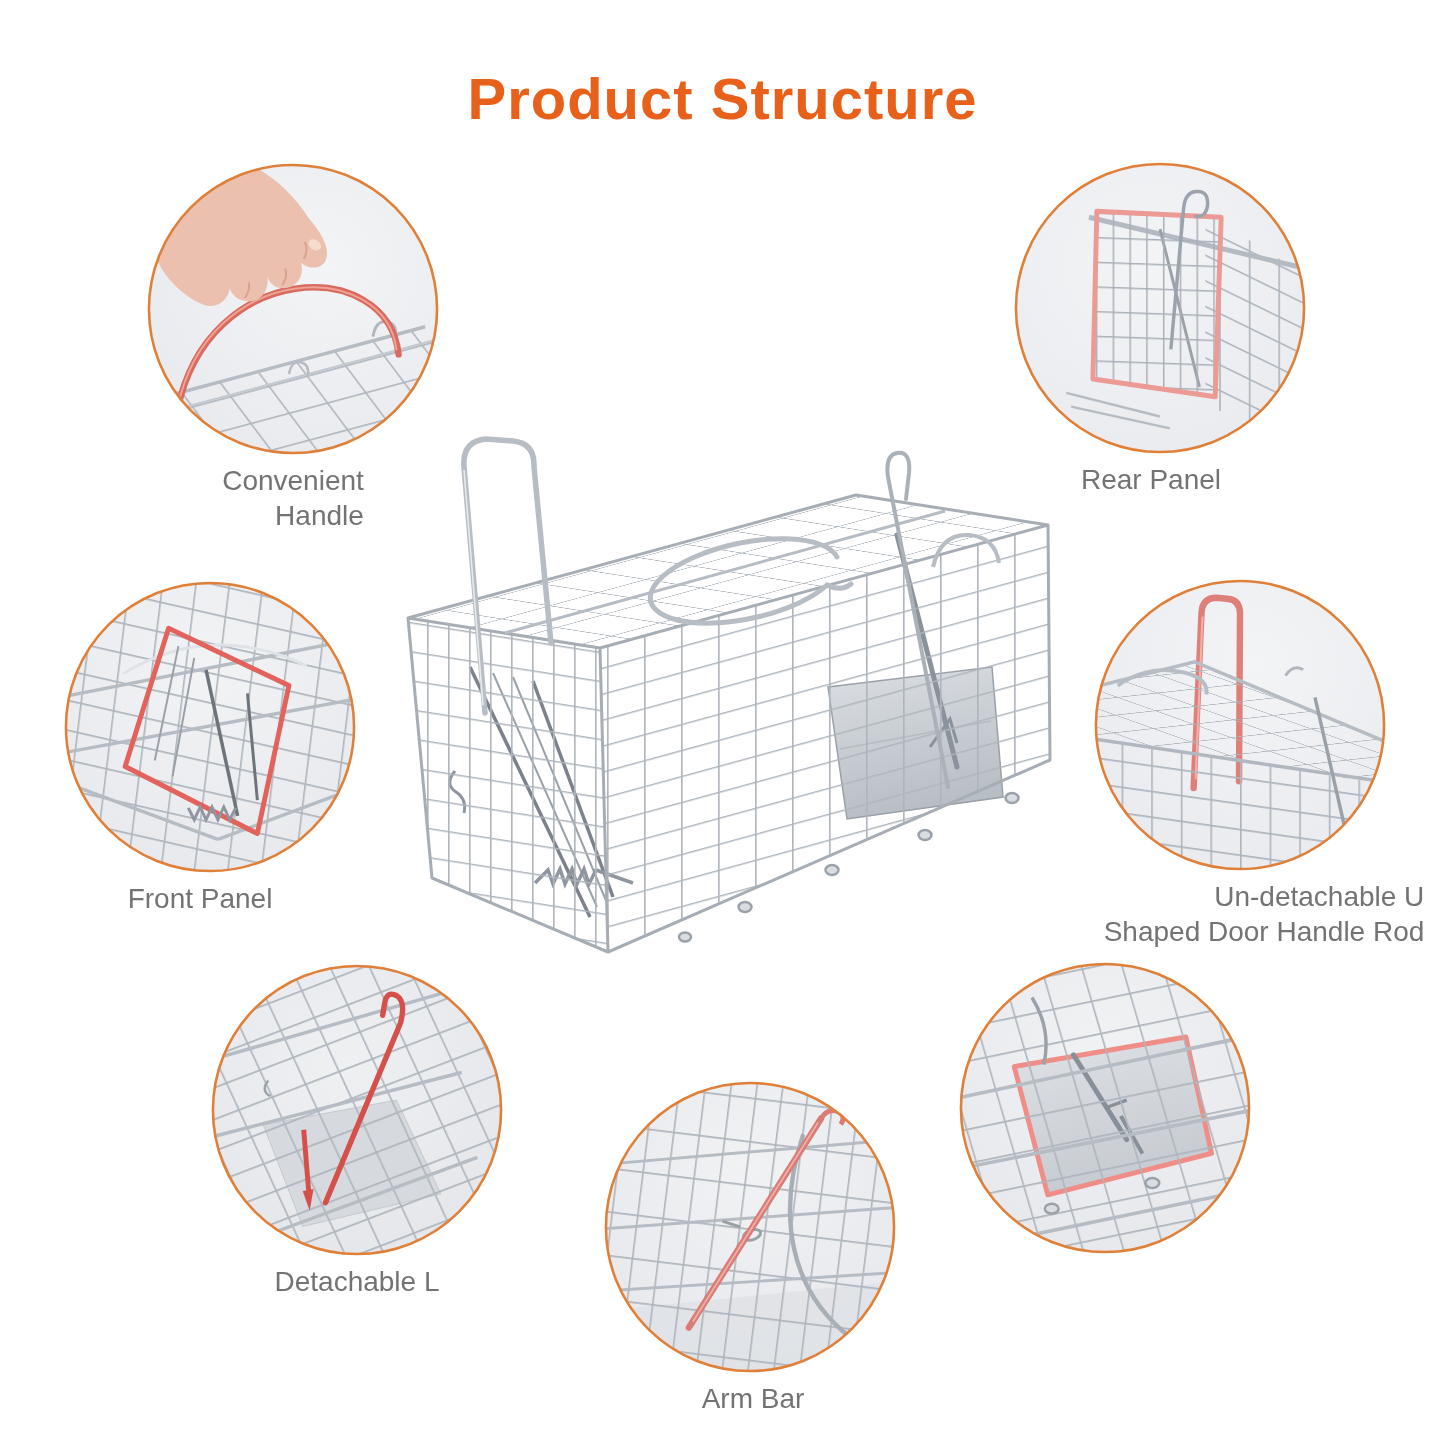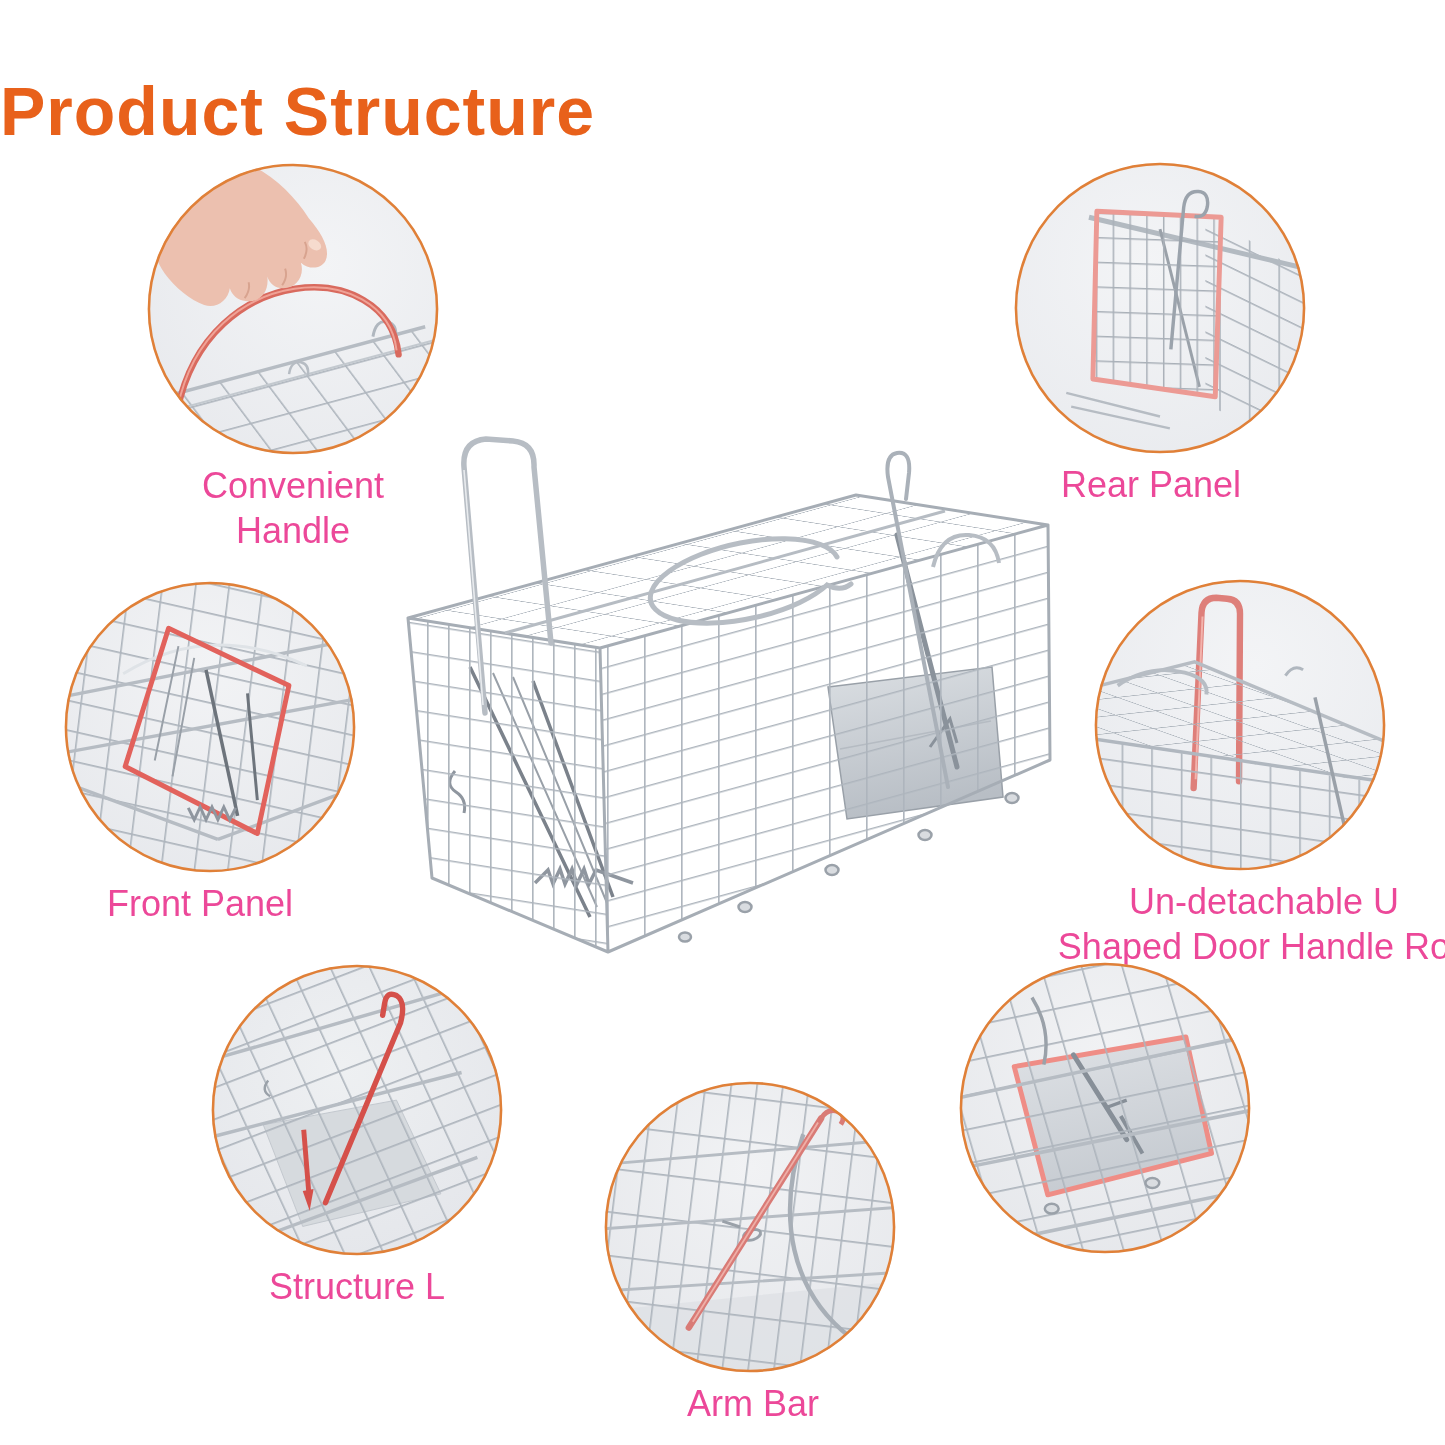--- a/index.html
+++ b/index.html
@@ -1,24 +1,24 @@
 <!DOCTYPE html>
 <html><head>
 <meta charset="utf-8">
 <style>
   html,body{margin:0;padding:0;background:#fff;}
   .page{position:relative;width:1445px;height:1445px;background:#ffffff;overflow:hidden;
         font-family:"Liberation Sans","DejaVu Sans",sans-serif;}
-  .title{position:absolute;top:26px;left:0;width:100%;text-align:left;
-         font-size:68px;font-weight:bold;letter-spacing:1px;color:#E8611B;}
+  .title{position:absolute;top:26px;left:0;width:100%;text-align:center;
+         font-size:58px;font-weight:bold;letter-spacing:1px;color:#E8611B;}
   .callout{position:absolute;margin:0;}
   .photo{width:296px;height:296px;display:block;}
   .callout figcaption{position:absolute;top:calc(100% + 7px);left:50%;
       transform:translateX(calc(-50% + var(--capdx,0px)));
-      text-align:center;font-size:36px;line-height:1.24;color:#ec4899;}
+      text-align:right;font-size:28px;line-height:1.24;color:#737373;}
   .callout figcaption span{display:block;white-space:nowrap;}
   .center-photo{position:absolute;left:385px;top:415px;width:720px;height:545px;}
   svg{display:block;}
 </style>
 </head>
 <body>
 
 <div class="page">
 
   <h1 class="title">Product Structure</h1>
@@ -243,21 +243,21 @@
         <rect width="300" height="300" fill="url(#m5)"></rect>
         <path d="M6,98 L242,30 M0,178 L256,112 M28,288 L272,198" stroke="#b6bcc3" stroke-width="3.5" fill="none"></path>
         <path d="M60,120 q-8,10 2,16" stroke="#9aa1a9" stroke-width="2.5" fill="none"></path>
         <path d="M118,244 L194,62 Q200,40 190,34 Q180,29 178,42 L176,54" stroke="#D5504A" stroke-width="5.5" fill="none" stroke-linecap="round"></path>
         <path d="M96,170 L101,232" stroke="#D5504A" stroke-width="5" fill="none"></path>
         <polygon points="95,232 106,230 102,252" fill="#D5504A"></polygon>
       </g>
       <circle cx="150" cy="150" r="146" fill="none" stroke="#E08038" stroke-width="2.6"></circle>
     </svg>
     <figcaption>
-      <span>Structure L</span>
+      <span>Detachable L</span>
     </figcaption>
   </figure>
 
   <figure class="callout" style="left:602px;top:1079px;--capdx:3px;">
     <svg class="photo" viewBox="0 0 300 300">
       <defs>
         <radialGradient id="bg6" cx="50%" cy="30%" r="85%">
           <stop offset="0" stop-color="#f1f2f4"></stop>
             <stop offset="1" stop-color="#e4e6ea"></stop>
         </radialGradient>

